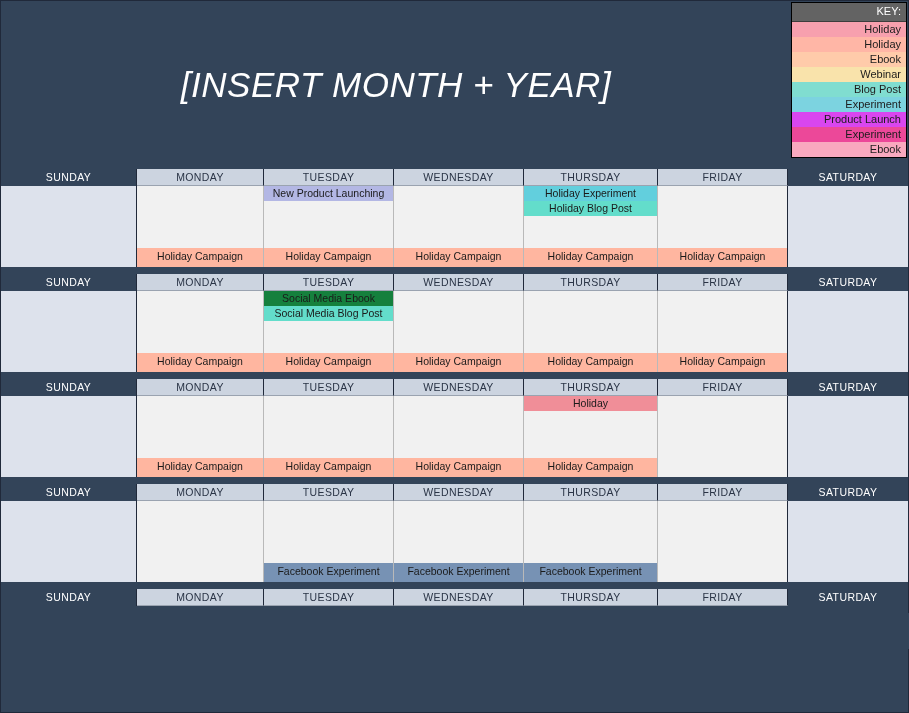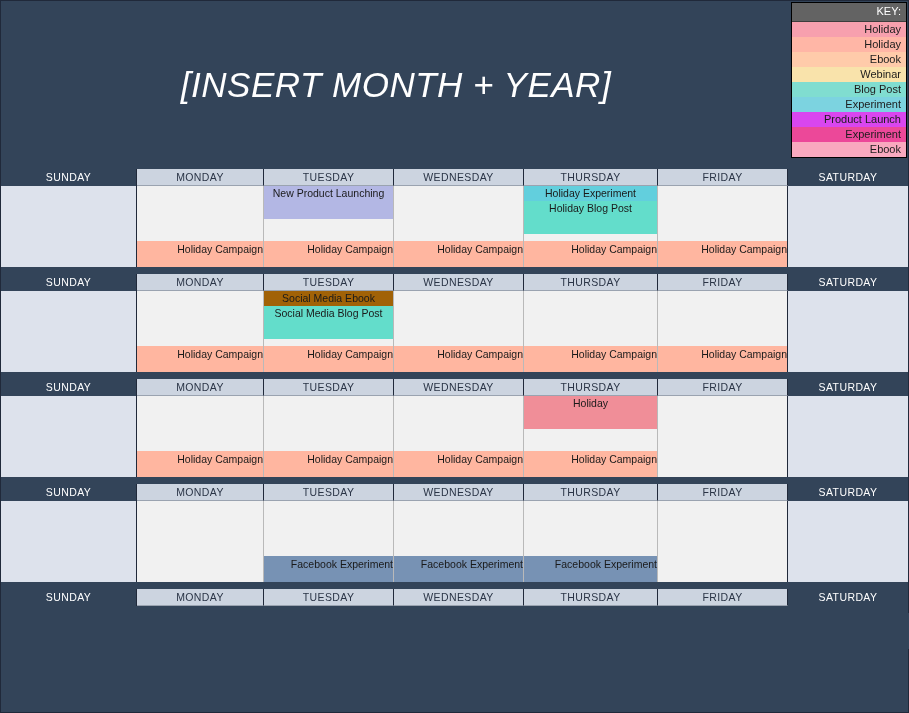--- a/index.html
+++ b/index.html
@@ -129,36 +129,36 @@
     border-right: 1px solid #20293a;
   }
 
   
   .ev-top {
     position: absolute;
     left: 0;
     right: 0;
     font-size: 10.5px;
     line-height: 15px;
-    height: 33px;
+    height: 15px;
     text-align: center;
     color: #1a1a1a;
     white-space: nowrap;
     overflow: hidden;
   }
   
   .ev-bot {
     position: absolute;
     left: 0;
     right: 0;
     bottom: 0;
     font-size: 10.5px;
     line-height: 16px;
-    height: 26px;
-    text-align: right;
+    height: 19px;
+    text-align: center;
     color: #1a1a1a;
     white-space: nowrap;
     overflow: hidden;
   }
 
   .footer-band {
     width: 909px;
     height: 36px;
     background: #334459;
   }
@@ -230,21 +230,21 @@
           <div class="dayhead weekday" style="width: 134px;">THURSDAY</div>
           <div class="dayhead weekday" style="width: 130px;">FRIDAY</div>
           <div class="dayhead weekend" style="width: 121px;">SATURDAY</div>
         </div>
         <div class="cells-row">
           <div class="cell weekend first" style="width: 136px; height: 81px;"></div>
           <div class="cell weekday" style="width: 127px; height: 81px;">
             <div class="ev-bot" style="bottom: 0px; background: rgb(255, 182, 160);">Holiday Campaign</div>
           </div>
           <div class="cell weekday" style="width: 130px; height: 81px;">
-            <div class="ev-top" style="top: 0px; background: #a16207;">Social Media Ebook</div>
+            <div class="ev-top" style="top: 0px; background: #15803d;">Social Media Ebook</div>
             <div class="ev-top" style="top: 15px; background: rgb(99, 221, 203);">Social Media Blog Post</div>
             <div class="ev-bot" style="bottom: 0px; background: rgb(255, 182, 160);">Holiday Campaign</div>
           </div>
           <div class="cell weekday" style="width: 130px; height: 81px;">
             <div class="ev-bot" style="bottom: 0px; background: rgb(255, 182, 160);">Holiday Campaign</div>
           </div>
           <div class="cell weekday" style="width: 134px; height: 81px;">
             <div class="ev-bot" style="bottom: 0px; background: rgb(255, 182, 160);">Holiday Campaign</div>
           </div>
           <div class="cell weekday last-weekday" style="width: 130px; height: 81px;">

